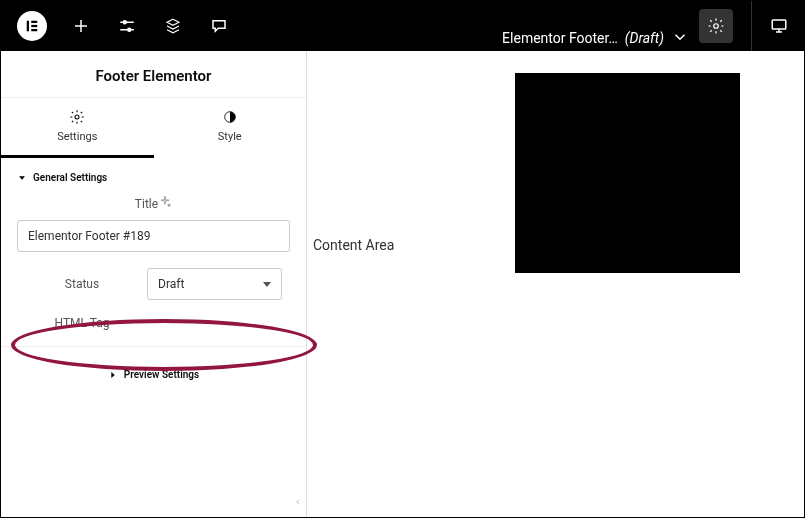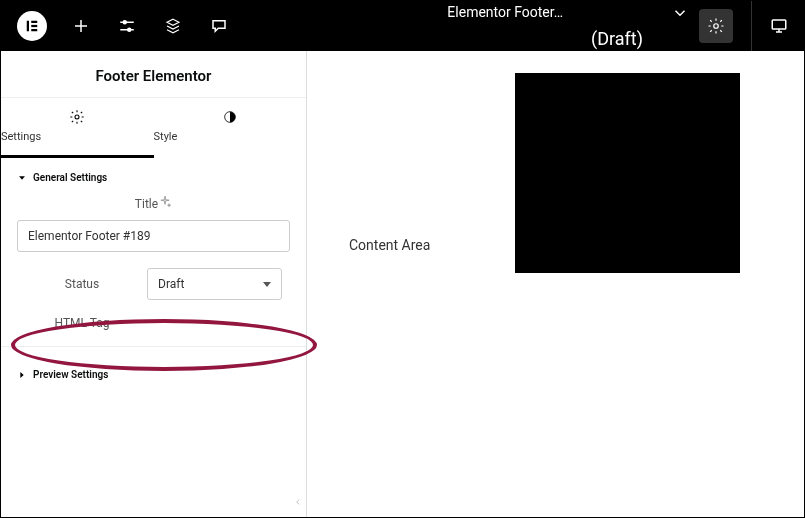--- a/index.html
+++ b/index.html
@@ -2,47 +2,47 @@
 <html><head>
   <meta charset="utf-8">
   <style>
     * { margin:0; padding:0; box-sizing:border-box; font-family:-apple-system,BlinkMacSystemFont,"Segoe UI",Roboto,Arial,sans-serif; }
     body { width:805px; height:518px; border:1px solid #000; background:#fff; overflow:hidden; position:relative; }
     .topbar { height:50px; background:#000; display:flex; align-items:center; padding:0 16px; color:#fff; }
     .topbar .logo { width:30px; height:30px; border-radius:50%; background:#fff; display:flex; align-items:center; justify-content:center; margin-right:22px; }
     .iconbtn { width:24px; height:24px; display:flex; align-items:center; justify-content:center; cursor:pointer; margin-right:22px; }
     .topbar svg { width:18px; height:18px; }
     .spacer { flex:1; }
-    .title-row { display:flex; align-items:flex-start; gap:28px; }
+    .title-row { display:flex; align-items:flex-end; gap:7px; }
     .title-main { font-size:14px; }
-    .title-draft { font-size:18px;margin-top:24px; }
+    .title-draft { font-style:italic; font-size:14px;margin-top:24px; }
     .gear-box { width:34px;height:34px;background:#333;border-radius:4px;display:flex;align-items:center;justify-content:center;cursor:pointer;margin-left:10px }
     .divider-right { width:1px; height:50px; background:#333; margin:0 18px; }
     .view-btn { display:flex;align-items:center;justify-content:center;cursor:pointer }
     .content-wrap { display:flex; height:calc(100% - 50px); }
     .sidebar { width:306px; border-right:1px solid #ddd; position:relative; height:100%; }
     .panel-title { text-align:center; font-weight:600; font-size:15px; padding:16px 0 12px; color:#0c0d0e; }
     .tabs { display:flex; border-top:1px solid #eee; }
-    .tab { flex:1; font-size:11px; color:#333; padding:10px 0 12px; cursor:pointer; }
+    .tab { flex:1; text-align:center; font-size:11px; color:#333; padding:10px 0 12px; cursor:pointer; }
     .tab.active { border-bottom:3px solid #000; }
     .tab .ticon { margin-bottom:4px; height:18px; display:flex; align-items:center; justify-content:center; }
     .tab svg { width:16px;height:16px; }
     .section-head { display:flex;align-items:center;gap:6px;padding:14px 16px 12px;font-size:10px;font-weight:600;cursor:pointer;color:#0c0d0e }
     .controls { padding:0 16px; }
     .row { margin-bottom:16px; position:relative; }
     .rowlabel { font-size:12px; color:#555; margin-bottom:8px; display:flex; justify-content:center; align-items:center; }
     .row.inline { display:flex; align-items:center; }
     .row.inline .rowlabel { margin:0; flex:0 0 130px; }
     .field { width:100%; border:1px solid #ccc; border-radius:3px; font-size:12px; padding:8px 10px; color:#333; }
     .select { display:flex;align-items:center;justify-content:space-between;cursor:pointer;width:135px }
     .chev { width:0;height:0;border-left:4px solid transparent;border-right:4px solid transparent;border-top:5px solid #555 }
     .sparkle svg { width:14px;height:14px;opacity:.5 }
     .annot-ellipse { position:absolute; left:10px; top:318px; width:306px; height:52px; border:4px solid #93163f; border-radius:50%/50%; pointer-events:none; }
-    .previewhead { padding:22px 16px 14px; }
-    .main { flex:1; position:relative; padding:0;margin-left:36px; }
+    .previewhead { padding:22px 16px 14px;justify-content:center; }
+    .main { flex:1; position:relative; padding:0; }
     .canvas-label { position:absolute; left:6px; top:186px; font-size:14px; color:#333; }
     .black-block { position:absolute; right:64px; top:22px; width:225px; height:200px; background:#000; }
     .sidebar-collapse { position:absolute;bottom:6px;right:0;width:12px;height:18px;cursor:pointer }
     .sidebar-collapse svg { width:8px;height:12px;opacity:.5 }
     .hrule { height:1px;background:#eee;margin:12px -16px 0; }
   </style>
 </head>
 <body>
 
 <div class="topbar">

